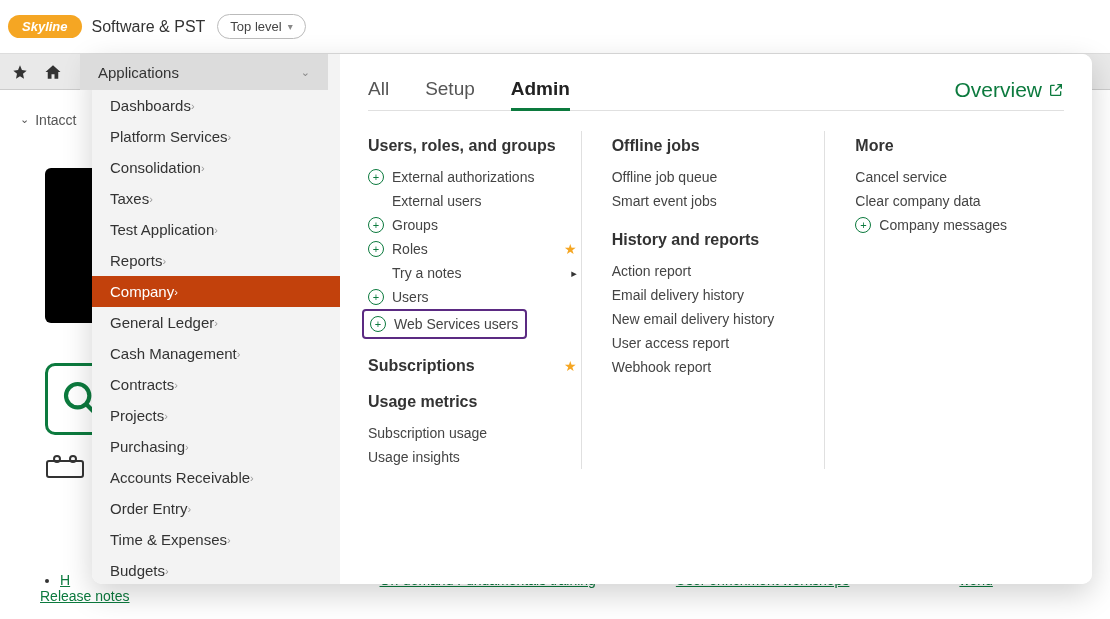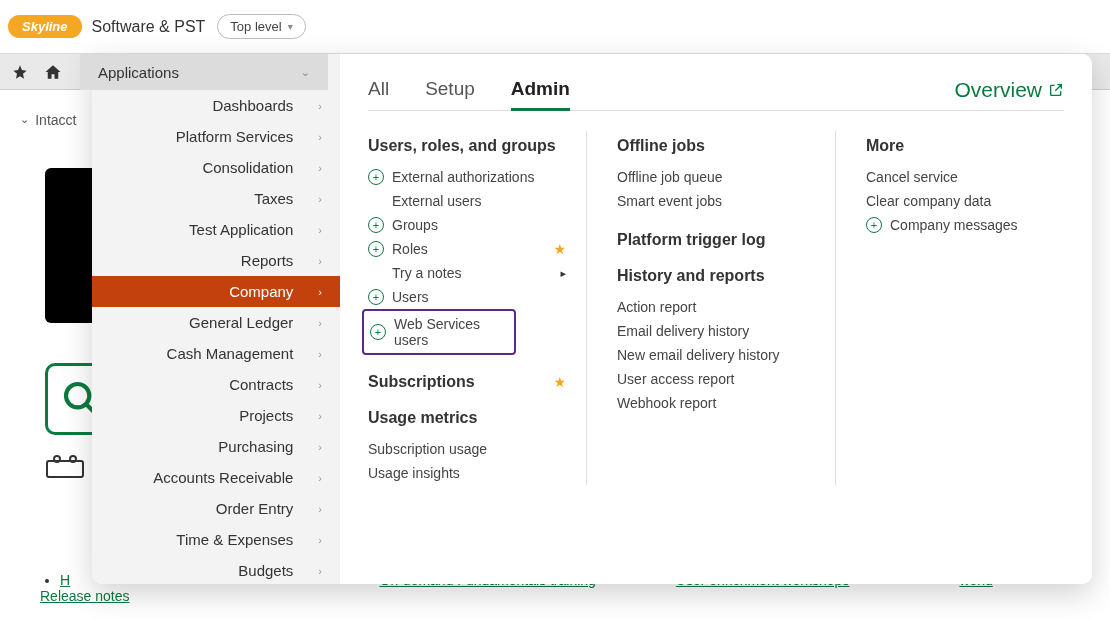--- a/index.html
+++ b/index.html
@@ -31,36 +31,36 @@
   
   
   .mega-menu { position: absolute; top: 54px; left: 92px; width: 1000px; height: 530px; background: #fff; box-shadow: 0 10px 30px rgba(0,0,0,0.18); border-radius: 0 10px 10px 10px; display: flex; z-index: 100; overflow: hidden; }
   
   
   .apps-trigger { position: absolute; top: 54px; left: 80px; width: 248px; height: 36px; background: #dcdcdc; display: flex; align-items: center; padding: 0 18px; font-size: 15px; color: #333; cursor: pointer; z-index: 101; justify-content: space-between; }
   .apps-trigger .chev { color: #888; font-size: 11px; }
   
   
   .mega-left { width: 248px; background: #f3f3f3; padding-top: 36px; overflow-y: auto; }
-  .mega-left-item { display: flex; align-items: center; justify-content: flex-end; padding: 7px 18px; font-size: 15px; color: #333; cursor: pointer; gap: 25px; }
+  .mega-left-item { display: flex; align-items: center; justify-content: flex-start; padding: 7px 18px; font-size: 15px; color: #333; cursor: pointer; }
   .mega-left-item.active { background: #c2410c; color: #fff; }
   .mega-left-item .chev { font-size: 11px; color: #999; }
   .mega-left-item.active .chev { color: #fff; }
   
   
   .mega-right { flex: 1; background: #fff; padding: 16px 28px; position: relative; }
   .tab-row { display: flex; border-bottom: 1px solid #e0e0e0; margin-bottom: 20px; align-items: center; }
   .tab { padding: 8px 0; margin-right: 36px; font-size: 19px; color: #555; cursor: pointer; border-bottom: 3px solid transparent; margin-bottom: -1px; }
   .tab.active { border-bottom-color: #0c7a3e; color: #222; font-weight: 600; }
   .overview-link { margin-left: auto; color: #0c7a3e; font-size: 21px; display: inline-flex; align-items: center; cursor: pointer; }
   .overview-link svg { margin-left: 6px; }
   
   .mega-cols { display: flex; gap: 30px; }
   .mega-col { flex: 1; }
-  .mega-col.bordered { border-right: 1px solid #e0e0e0; padding-right: 20px; }
+  .mega-col.bordered { border-right: 1px solid #e0e0e0; padding-right: 4px; }
   .mega-section-title { font-size: 16px; font-weight: 600; color: #333; margin-bottom: 10px; margin-top: 6px; display: flex; align-items: center; }
   .mega-section-title.linky { color: #333; cursor: pointer; }
   .mega-link-row { display: flex; align-items: center; padding: 4px 0; font-size: 14px; color: #444; cursor: pointer; position: relative; }
   .mega-link-row .plus { width: 16px; height: 16px; border: 1.5px solid #0c7a3e; border-radius: 50%; color: #0c7a3e; font-size: 11px; display: inline-flex; align-items: center; justify-content: center; margin-right: 8px; line-height: 1; flex-shrink: 0; }
   .mega-link-row .no-plus { width: 24px; display: inline-block; }
   .mega-link-row .star { color: #f5a623; margin-left: auto; font-size: 14px; }
   .mega-link-row .arrow-r { margin-left: auto; font-size: 11px; color: #333; }
   .mega-link-row.highlight { border: 2px solid #5b2a82; border-radius: 4px; padding: 5px 6px; margin-left: -6px; margin-right: 50px; }
   .mega-section-title .star { color: #f5a623; margin-left: auto; font-size: 14px; font-weight: normal; }
   .mega-link-plain { padding: 4px 0; font-size: 14px; color: #444; cursor: pointer; }
@@ -259,21 +259,20 @@
             <div class="mega-link-plain">Usage insights</div>
           </div>
       </div>
 
       <div class="mega-col bordered">
         <div class="mega-section-title">Offline jobs</div>
         <div id="col2-sec1">
             <div class="mega-link-plain">Offline job queue</div>
             <div class="mega-link-plain">Smart event jobs</div>
           </div>
-        <div class="mega-section-title linky" style="margin-top:18px;">Platform trigger log</div>
         <div class="mega-section-title" style="margin-top:18px;">History and reports</div>
         <div id="col2-sec3">
             <div class="mega-link-plain">Action report</div>
             <div class="mega-link-plain">Email delivery history</div>
             <div class="mega-link-plain">New email delivery history</div>
             <div class="mega-link-plain">User access report</div>
             <div class="mega-link-plain">Webhook report</div>
           </div>
       </div>
 

